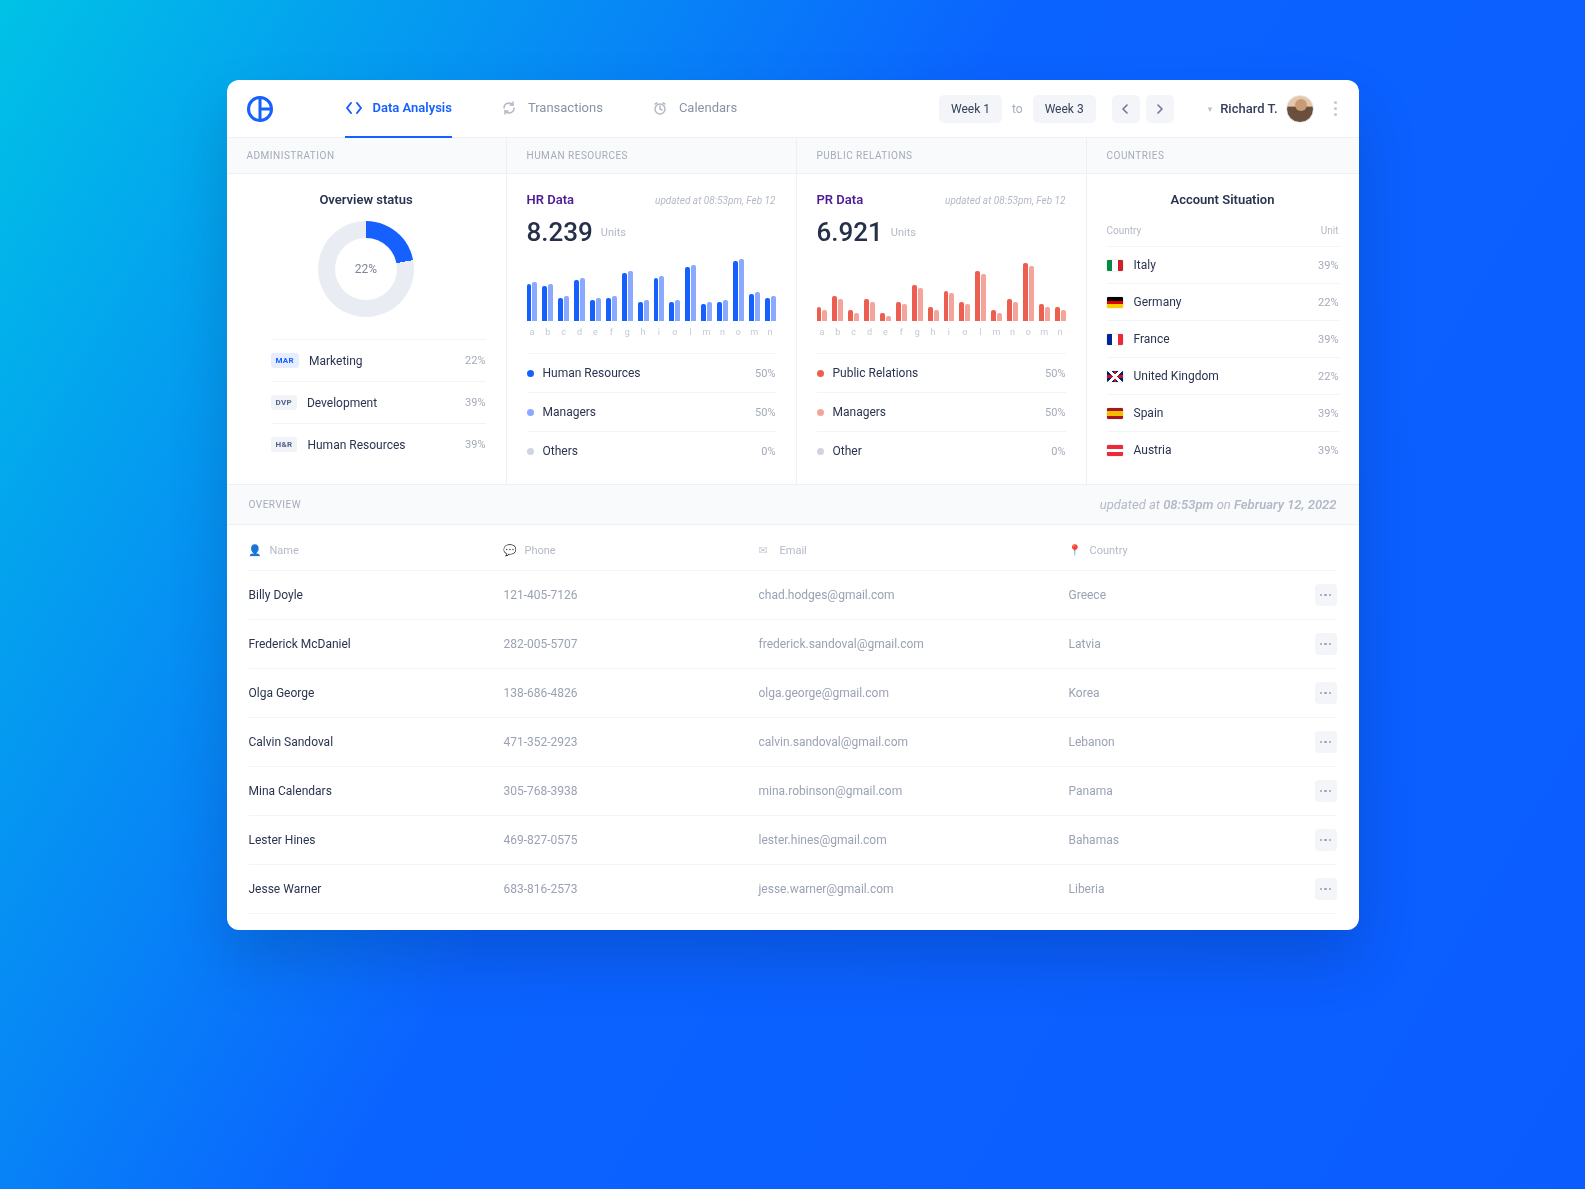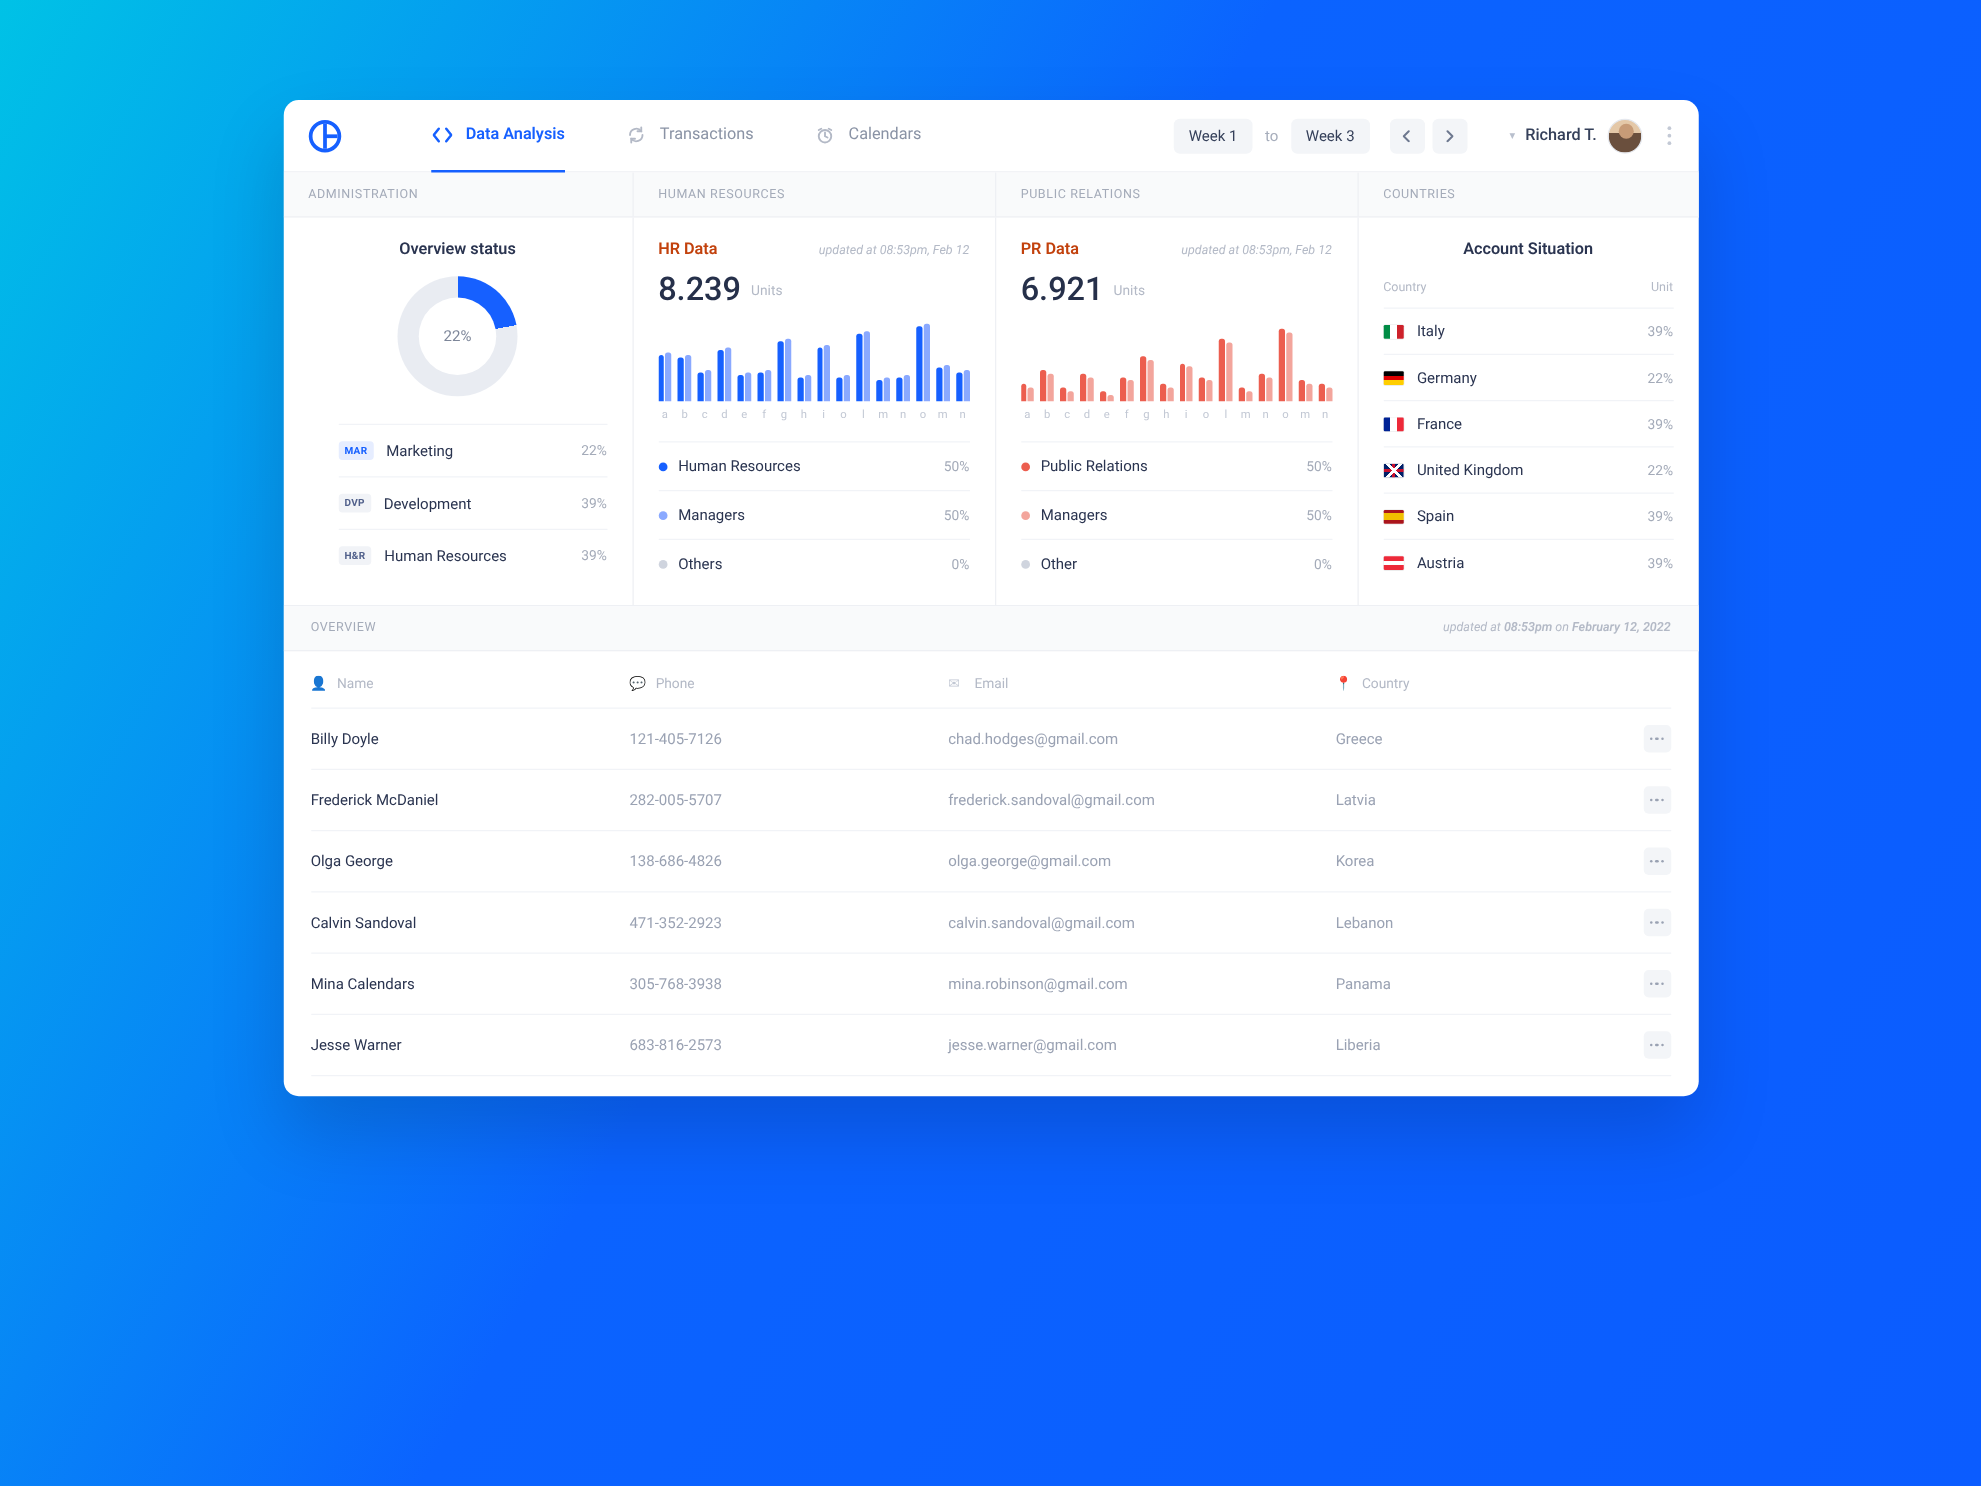--- a/index.html
+++ b/index.html
@@ -68,21 +68,21 @@
     display:flex;align-items:center;justify-content:center;position:relative;}
   .donut:before{content:"";position:absolute;width:62px;height:62px;background:#fff;border-radius:50%;}
   .donut span{position:relative;font-size:12px;color:#7d8699;}
   .row{display:flex;align-items:center;justify-content:space-between;padding:13px 0;border-top:1px solid #f1f3f7;font-size:12px;color:#2a3450;margin-left:24px;}
   .row .l{display:flex;align-items:center;gap:10px;}
   .badge{font-size:8px;font-weight:700;letter-spacing:.3px;padding:3px 5px;border-radius:3px;color:#51608b;background:#f1f3f7;}
   .badge.blue{background:#e6edff;color:#1660ff;}
   .pct{font-size:11px;color:#a4abb9;}
   
   .chead{display:flex;justify-content:space-between;align-items:baseline;margin-bottom:10px;}
-  .chead .t{font-size:13px;font-weight:600;color:#c2410c;}
+  .chead .t{font-size:13px;font-weight:600;color:#4c1d95;}
   .chead .ts{font-size:10px;color:#b3b9c6;font-style:italic;}
   .big{display:flex;align-items:center;gap:8px;margin-bottom:12px;}
   .big b{font-size:26px;font-weight:500;color:#26304a;}
   .big span{font-size:11px;color:#b3b9c6;}
   .bars{display:flex;align-items:flex-end;gap:5px;height:62px;margin-bottom:6px;}
   .bar{flex:1;border-radius:2px 2px 0 0;}
   .labels{display:flex;gap:5px;}
   .labels span{flex:1;text-align:center;font-size:9px;color:#c2c8d4;}
   .legend-row{display:flex;align-items:center;justify-content:space-between;padding:12px 0;border-top:1px solid #f1f3f7;font-size:12px;}
   .legend-row:first-of-type{margin-top:16px;}
@@ -92,21 +92,21 @@
   
   .countries .title-center{margin-bottom:18px;}
   .countries .head,.countries .crow{display:flex;justify-content:space-between;align-items:center;}
   .countries .head{font-size:10px;color:#b3b9c6;padding-bottom:10px;}
   .countries .crow{font-size:12px;color:#2a3450;padding:11px 0;border-top:1px solid #f1f3f7;}
   .countries .crow .l{display:flex;align-items:center;gap:11px;}
   .flag{width:16px;height:11px;border-radius:1px;box-shadow:0 0 0 .5px rgba(0,0,0,.1);}
   .countries .crow .r{font-size:11px;color:#a4abb9;}
   
   .ov-head{display:flex;justify-content:space-between;align-items:center;background:#f9fafb;padding:12px 22px;font-size:10px;color:#a4abb9;letter-spacing:.5px;border-bottom:1px solid #eef0f4;}
-  .ov-head .r{font-size:10px;color:#b3b9c6;font-style:italic;letter-spacing:0;}
+  .ov-head .r{font-size:13px;color:#b3b9c6;font-style:italic;letter-spacing:0;}
   .ov-head .r b{font-weight:600;font-style:italic;}
   .table{padding:6px 22px 16px 22px;}
   .thead,.tr{display:flex;align-items:center;padding:13px 0;border-bottom:1px solid #f1f3f7;}
   .thead{color:#b3b9c6;font-size:11px;}
   .tr{font-size:12px;}
   .th,.td{display:flex;align-items:center;gap:6px;}
   .tc1{flex:0 0 255px;} .tc2{flex:0 0 255px;} .tc3{flex:0 0 310px;} .tc4{flex:1;}
   .tc1.td{color:#2a3450;}
   .tc2.td,.tc3.td,.tc4.td{color:#9aa2b3;}
   .more{width:22px;height:22px;background:#f3f5f8;border-radius:4px;display:flex;align-items:center;justify-content:center;gap:2px;cursor:pointer;}
@@ -592,20 +592,33 @@
      <div class="td tc4">
             <span style="flex:1">Panama</span>
        <div class="more">
               <span></span>
               <span></span>
               <span></span>
             </div>
      </div>
    </div>
         <div class="tr">
+     <div class="td tc1">Lester Hines</div>
+     <div class="td tc2">469-827-0575</div>
+     <div class="td tc3">lester.hines@gmail.com</div>
+     <div class="td tc4">
+            <span style="flex:1">Bahamas</span>
+       <div class="more">
+              <span></span>
+              <span></span>
+              <span></span>
+            </div>
+     </div>
+   </div>
+        <div class="tr">
      <div class="td tc1">Jesse Warner</div>
      <div class="td tc2">683-816-2573</div>
      <div class="td tc3">jesse.warner@gmail.com</div>
      <div class="td tc4">
             <span style="flex:1">Liberia</span>
        <div class="more">
               <span></span>
               <span></span>
               <span></span>
             </div>

